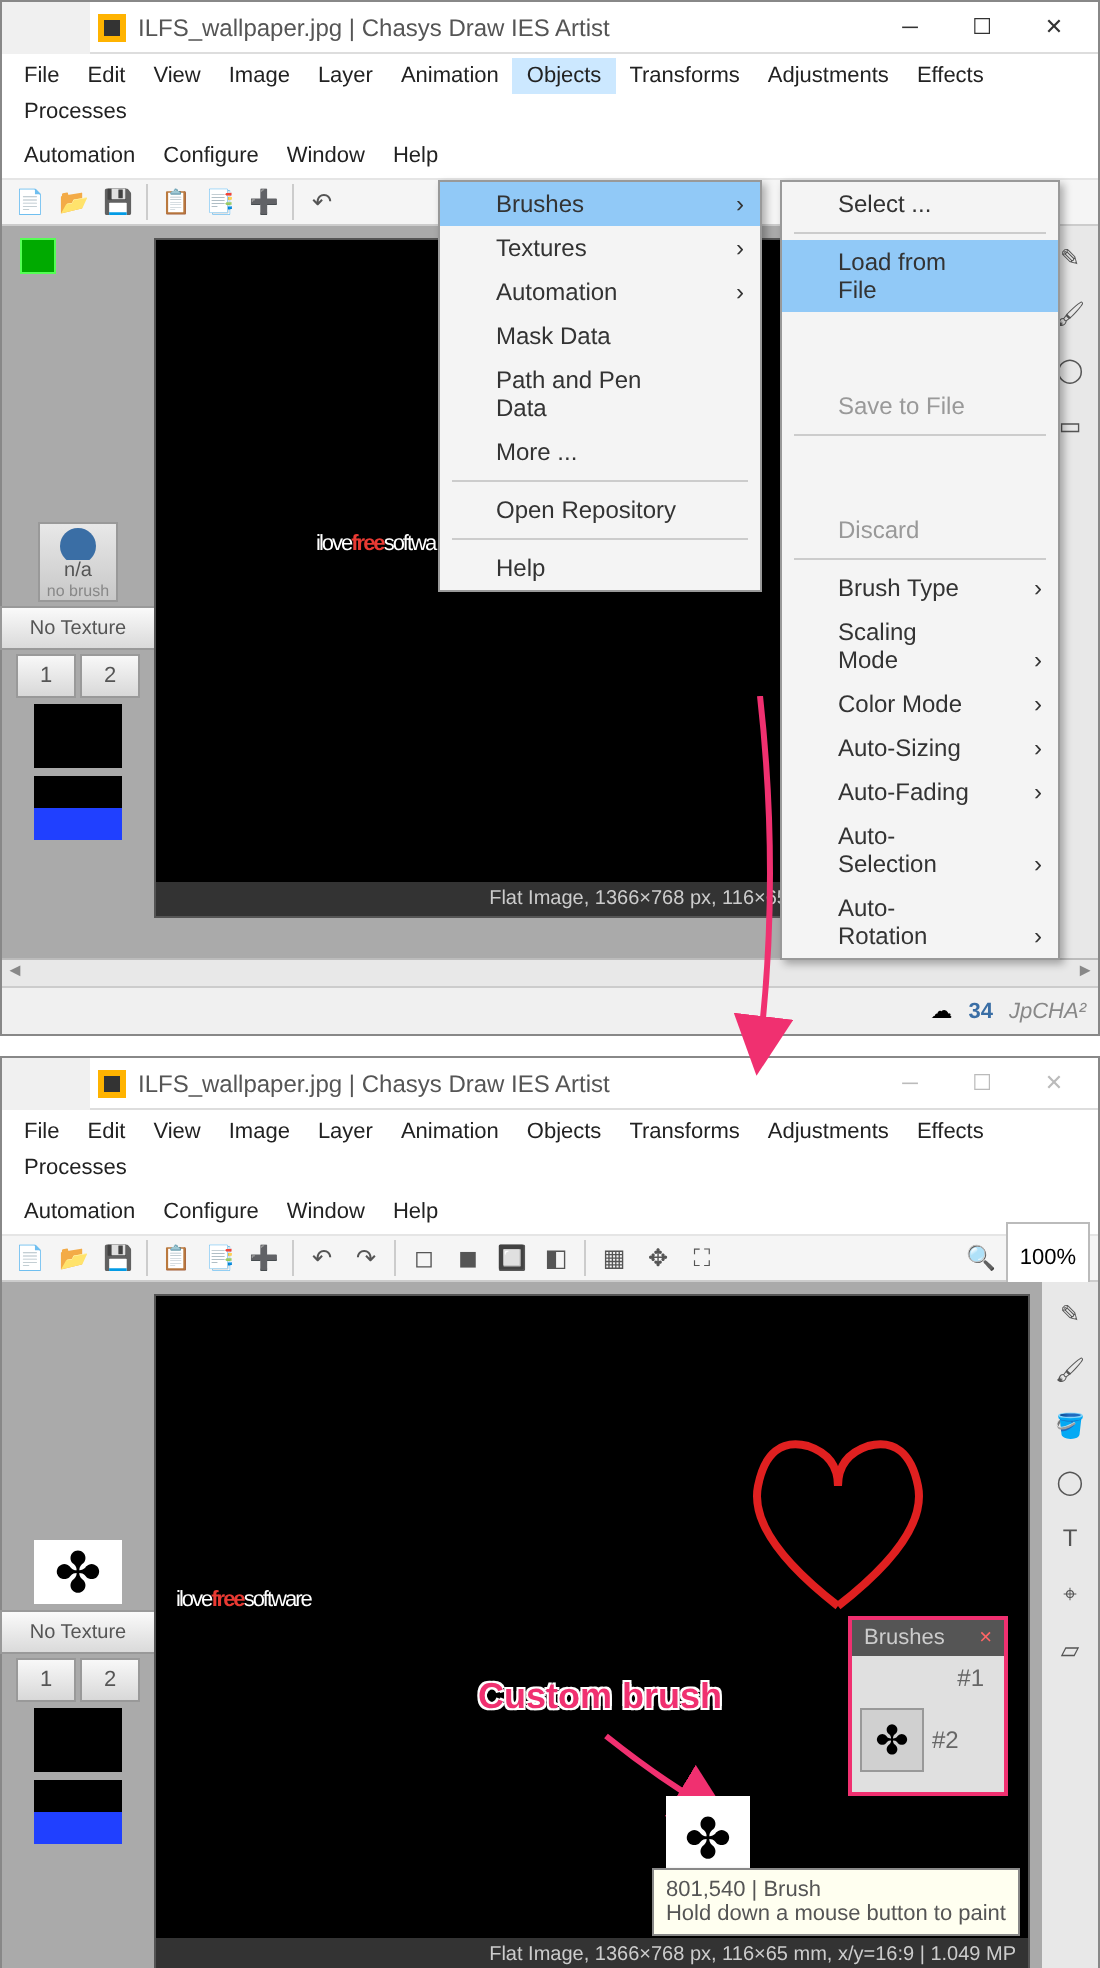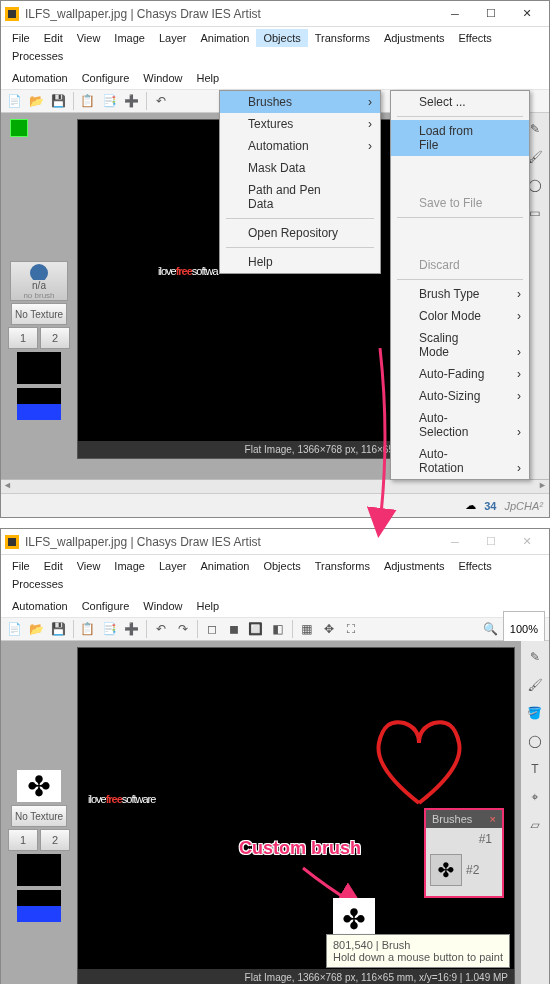--- a/index.html
+++ b/index.html
@@ -1,56 +1,56 @@
 <!DOCTYPE html>
 <html><head>
 <meta charset="utf-8">
 <style>
 * { margin: 0; padding: 0; box-sizing: border-box; font-family: "Segoe UI", Tahoma, sans-serif; font-size: 11px; }
 body { background: #fff; width: 550px; }
 .window { border: 1px solid #888; background: #f0f0f0; margin-bottom: 10px; }
-.titlebar { display: flex; align-items: center; background: #fff; height: 26px; padding: 0 4px; border-bottom: 1px solid #ddd; }
+.titlebar { display: flex; align-items: center; background: #fff; height: 26px; padding: 0 4px; border-bottom: 1px solid #ddd; margin-left: 44px; }
 .titlebar .ico { width: 14px; height: 14px; margin-right: 6px; display:inline-flex;align-items:center;justify-content:center; }
 .titlebar .title { flex: 1; color: #555; font-size: 12px; }
 .winbtns { display: flex; }
 .winbtn { width: 36px; height: 22px; display: flex; align-items: center; justify-content: center; color: #333; }
 .winbtn.close { color: #333; }
 .menubar { display: flex; flex-wrap: wrap; background: #fff; padding: 2px 4px; }
 .menubar span { padding: 3px 7px; color: #222; }
 .menubar span.hl { background: #cce8ff; }
 .toolbar { display: flex; align-items: center; background: #f5f5f5; height: 24px; padding: 0 4px; gap: 2px; border-top:1px solid #e5e5e5; border-bottom:1px solid #ccc;}
 .tbtn { width: 20px; height: 20px; display: flex; align-items: center; justify-content: center; font-size: 12px; color:#555;}
 .sep { width: 1px; height: 18px; background: #ccc; margin: 0 2px; }
 .workarea { display: flex; position: relative; background: #aaa; }
 .leftpanel { width: 76px;  display: flex; flex-direction: column; align-items: center; padding-top: 6px; gap: 2px;}
 .canvas { background: #000; flex: 1; position: relative; height: 340px; margin:6px 6px 20px 0; border:1px solid #555;}
 .rtool { width: 28px; background: #e8e8e8; display:flex; flex-direction:column; align-items:center; padding-top:6px; gap:8px;}
 .thumb { width: 46px; height: 34px; background: #000; border: 1px solid #aaa; }
-.btnbox { width: 56px; height: 22px; background: linear-gradient(#fafafa,#dadada); border:1px solid #999; display:flex;align-items:center;justify-content:center;font-size:10px;color:#555;}
+.btnbox { width: 78px; height: 22px; background: linear-gradient(#fafafa,#dadada); border:1px solid #999; display:flex;align-items:center;justify-content:center;font-size:10px;color:#555;}
 .btnrow { display:flex; gap:2px;}
 .btnsq { width:30px; height:22px; background:linear-gradient(#f8f8f8,#d8d8d8); border:1px solid #999; display:flex;align-items:center;justify-content:center;font-size:11px;color:#555;}
 .statusbar { background: #333; color: #ccc; font-size: 10px; padding: 3px 6px; text-align: right; position:absolute; bottom:0; left:0; right:0;}
 .dropdown { position: absolute; background: #f4f4f4; border: 1px solid #999; box-shadow: 2px 2px 4px rgba(0,0,0,.3); z-index:10;}
 .ditm { padding: 4px 40px 4px 28px; color: #333; font-size: 12px; position:relative;}
 .ditm.hl { background: #91c9f7; }
 .ditm.dis { color: #999; margin-top: 36px; }
 .ditm.arr::after { content: "›"; position: absolute; right: 8px; }
 .dsep { height:1px; background:#ccc; margin:3px 6px;}
 .logo { position: absolute; left: 80px; top: 130px; font-size: 28px; font-weight: 300; color: #fff; letter-spacing:-1px;}
 .logo .red { color: #e93a33; font-weight: 600; }
 .bottombar { display:flex; align-items:center; background:#f0f0f0; height:24px; padding:0 6px; justify-content:flex-end; gap:8px; border-top:1px solid #ccc;}
 .brushpanel { position:absolute; background:#e0e0e0; border:2px solid #f03070; width:80px; padding-bottom:6px;}
 .brushhdr { background:#555; color:#ccc; font-size:10px; padding:3px 6px; display:flex; justify-content:space-between;}
 .brushrow { display:flex; align-items:center; padding:4px; gap:4px;}
 .brushslot { width:32px; height:32px; background:#d0d0d0; border:1px solid #999; display:flex;align-items:center;justify-content:center;}
 .tooltip { position:absolute; background:#fffff0; border:1px solid #888; padding:4px 6px; font-size:10px; color:#555; box-shadow:1px 1px 2px rgba(0,0,0,.3);}
 .hscroll {height:14px;background:#e8e8e8;border-top:1px solid #bbb;position:relative;}
 .hscroll::before{content:"◄";position:absolute;left:2px;top:0;color:#888;font-size:9px;}
 .hscroll::after{content:"►";position:absolute;right:2px;top:0;color:#888;font-size:9px;}
-.naCircle{width:58px;height:40px;background:linear-gradient(#e8e8e8,#c8c8c8);border:1px solid #999;display:flex;flex-direction:column;align-items:center;justify-content:center;}
+.naCircle{width:40px;height:40px;background:linear-gradient(#e8e8e8,#c8c8c8);border:1px solid #999;display:flex;flex-direction:column;align-items:center;justify-content:center;}
 .heart{position:absolute;right:40px;top:60px;}
 .customIcon{width:42px;height:42px;background:#fff;display:flex;align-items:center;justify-content:center;}
 .flower{font-size:28px;color:#000;}
 svg { display:block; }
 </style>
 </head>
 <body>
 
 <div class="window">
   <div class="titlebar">
@@ -129,39 +129,40 @@
       <div class="tbtn">◯</div>
       <div class="tbtn">▭</div>
     </div>
 
     <div class="dropdown" style="left:218px; top:-23px; width:162px;">
       <div class="ditm hl arr">Brushes</div>
       <div class="ditm arr">Textures</div>
       <div class="ditm arr">Automation</div>
       <div class="ditm">Mask Data</div>
       <div class="ditm">Path and Pen Data</div>
+      <div class="ditm">More ...</div>
       <div class="dsep"></div>
       <div class="ditm">Open Repository</div>
       <div class="dsep"></div>
       <div class="ditm">Help</div>
     </div>
 
     <div class="dropdown" style="left:389px; top:-23px; width:140px;">
       <div class="ditm">Select ...</div>
       <div class="dsep"></div>
       <div class="ditm hl">Load from File</div>
       <div class="ditm dis">Save to File</div>
       <div class="dsep"></div>
       <div class="ditm dis">Discard</div>
       <div class="dsep"></div>
       <div class="ditm arr">Brush Type</div>
+      <div class="ditm arr">Scaling Mode</div>
       <div class="ditm arr">Color Mode</div>
-      <div class="ditm arr">Scaling Mode</div>
+      <div class="ditm arr">Auto-Sizing</div>
       <div class="ditm arr">Auto-Fading</div>
-      <div class="ditm arr">Auto-Sizing</div>
       <div class="ditm arr">Auto-Selection</div>
       <div class="ditm arr">Auto-Rotation</div>
     </div>
   </div>
   <div class="hscroll"></div>
   <div class="bottombar">
     <span>☁</span>
     <span style="color:#3a6ea5;font-weight:bold;">34</span>
     <span style="color:#888;font-style:italic;">JpCHA²</span>
   </div>

